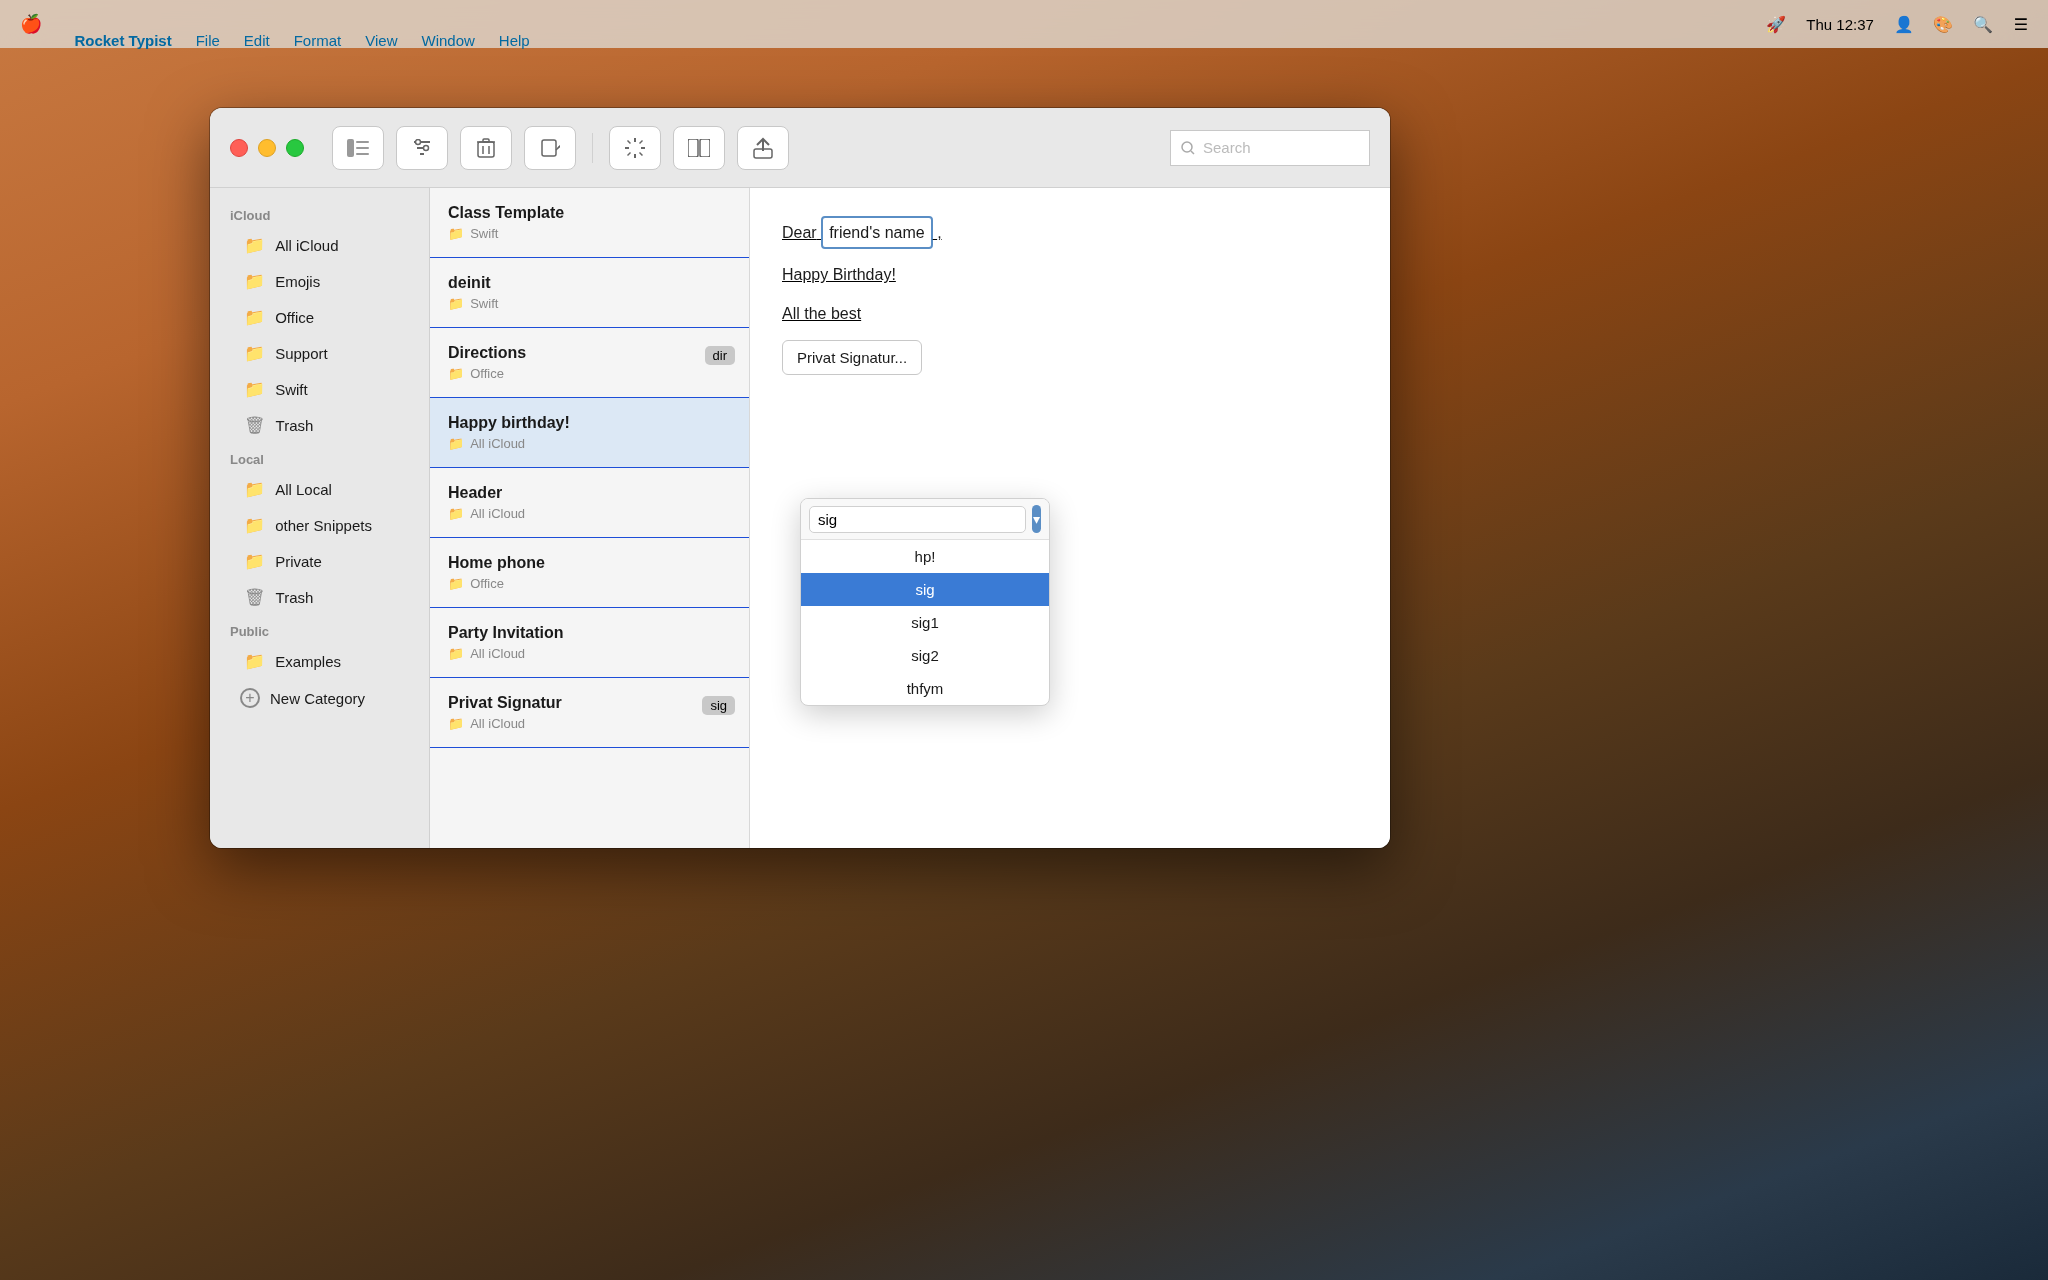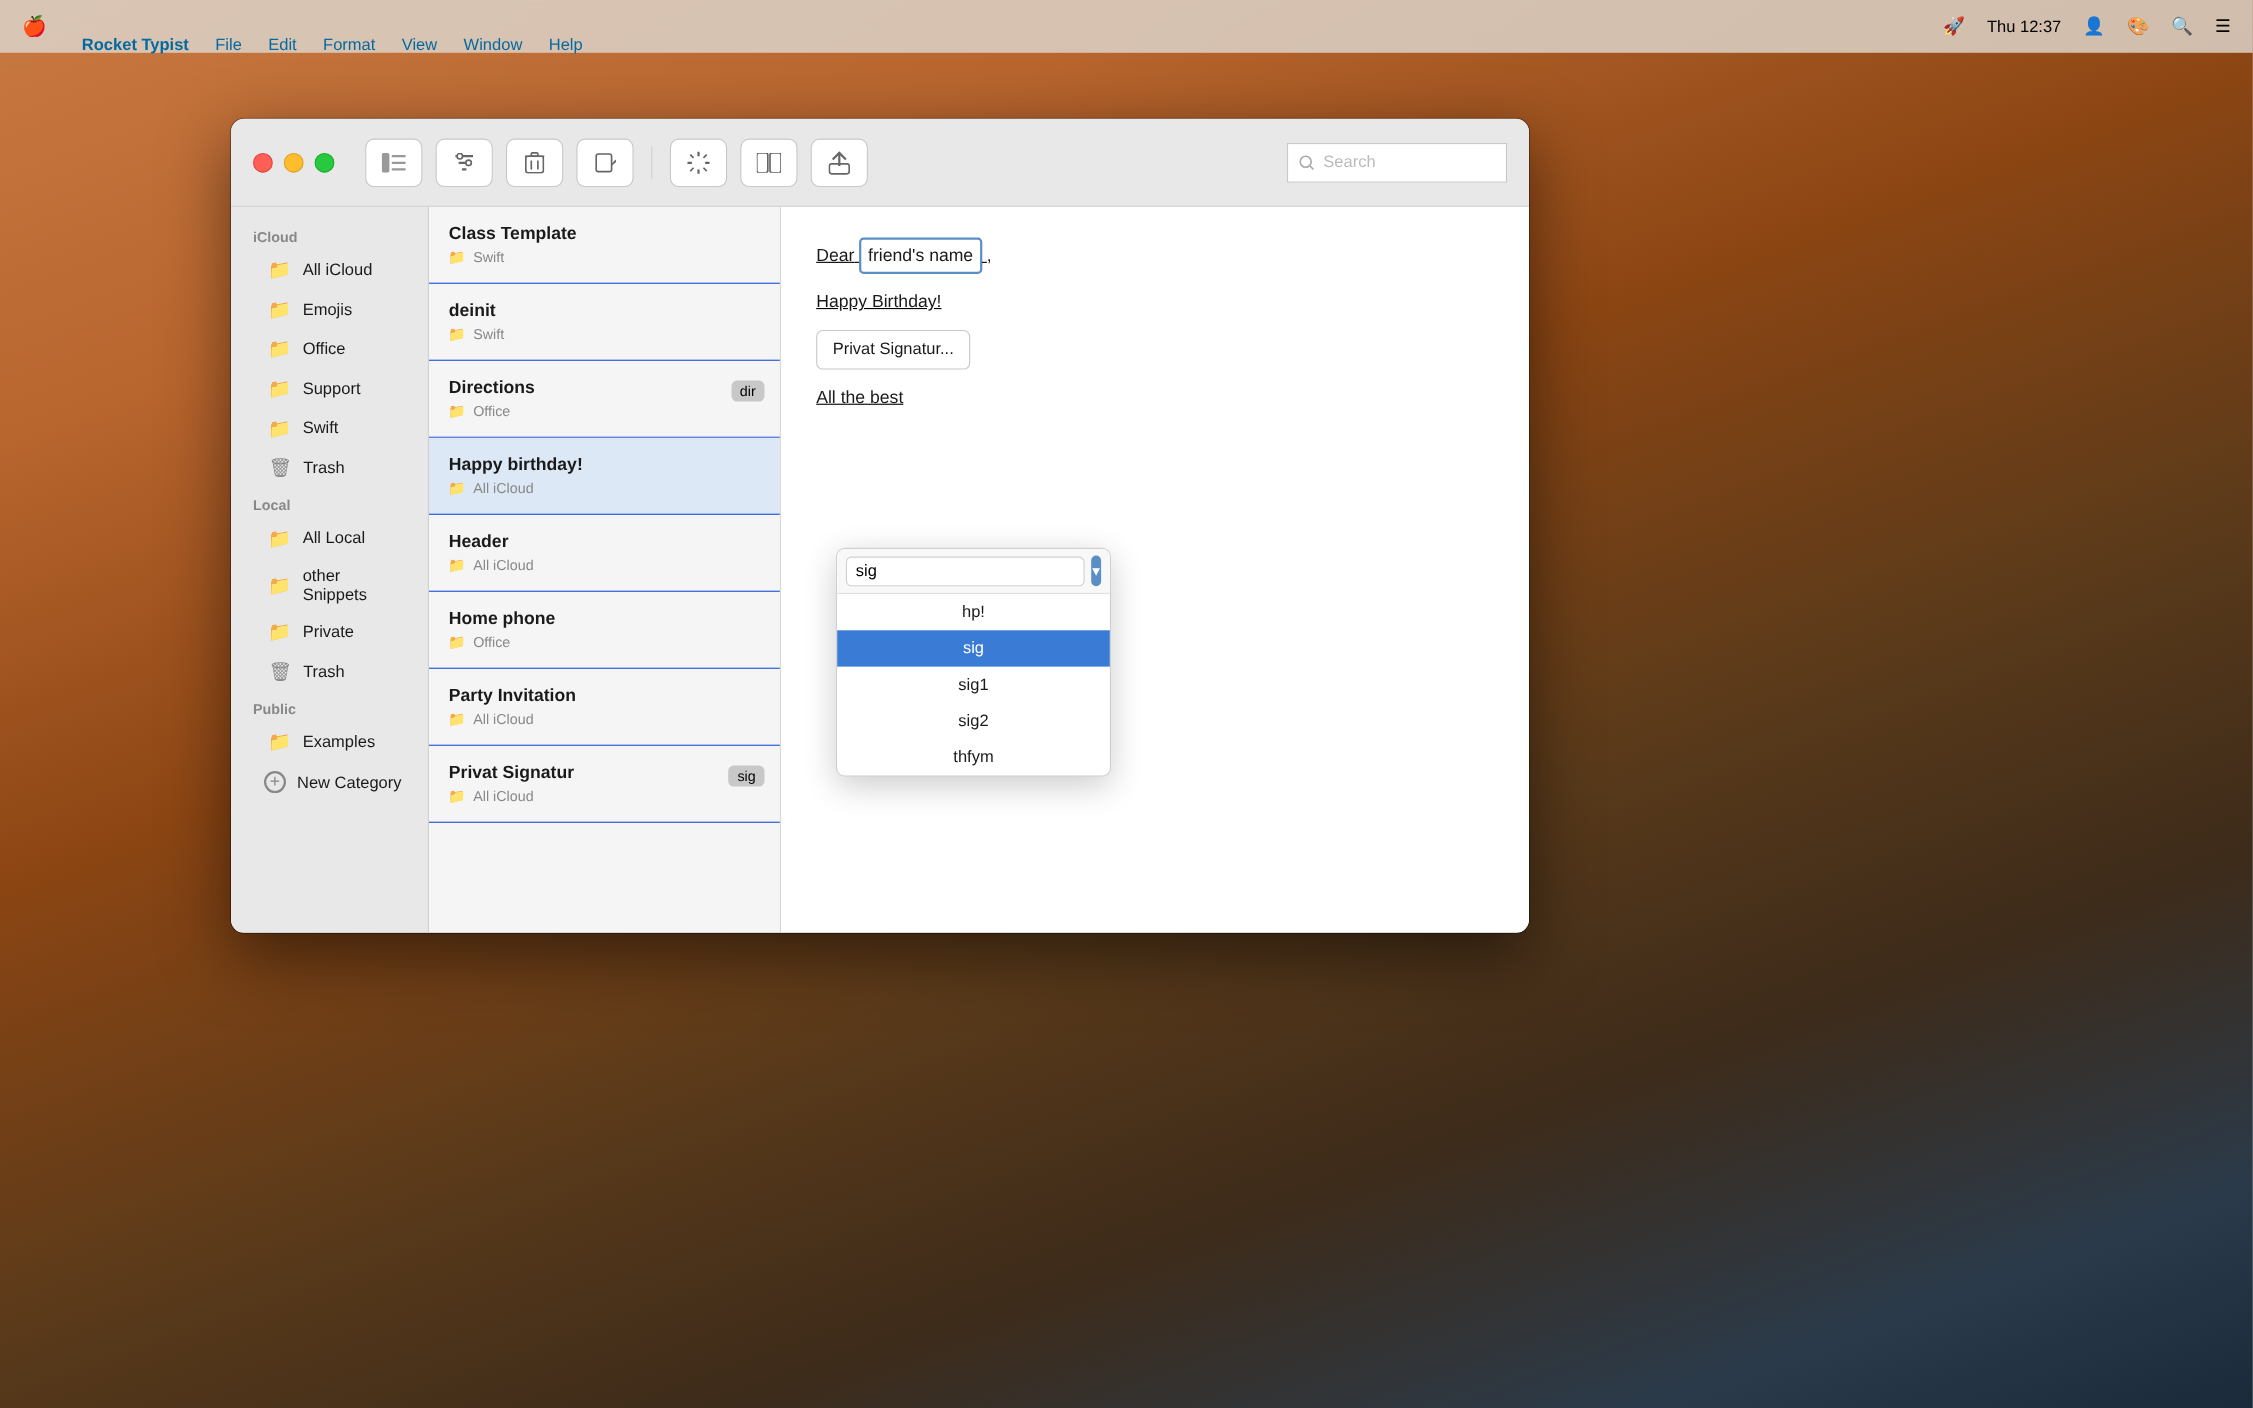--- a/index.html
+++ b/index.html
@@ -138,21 +138,21 @@
 
     
     .content-area {
       display: flex;
       flex: 1;
       overflow: hidden;
     }
 
     
     .sidebar {
-      width: 180px;
+      width: 220px;
       background: #e8e8e8;
       border-right: 1px solid #d0d0d0;
       overflow-y: auto;
       flex-shrink: 0;
       padding: 12px 0;
     }
 
     .sidebar-section-label {
       font-size: 13px;
       font-weight: 600;
@@ -603,24 +603,24 @@
 
     <div class="editor-area">
       <div class="editor-text">
         <p>
           <span>Dear</span>
           <span> </span>
           <span class="inline-field">friend's name</span>
           <span>,</span>
         </p>
         <p>Happy Birthday!</p>
+        <p>All the best</p>
         <p>
           <span class="sig-badge-in-editor">Privat Signatur...</span>
         </p>
-        <p>All the best</p>
       </div>
 
       <div class="dropdown-popup">
         <div class="dropdown-header">
           <input class="dropdown-input" type="text" value="sig" style="">
           <div class="dropdown-chevron">▾</div>
         </div>
         <div class="dropdown-option">hp!</div>
         <div class="dropdown-option selected">sig</div>
         <div class="dropdown-option">sig1</div>

